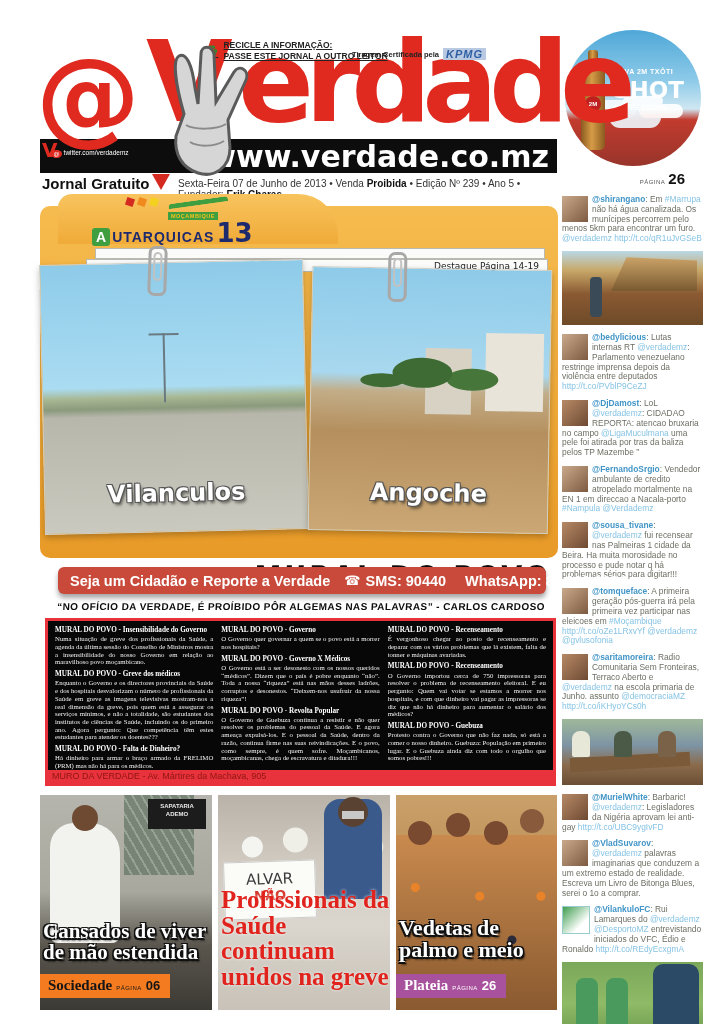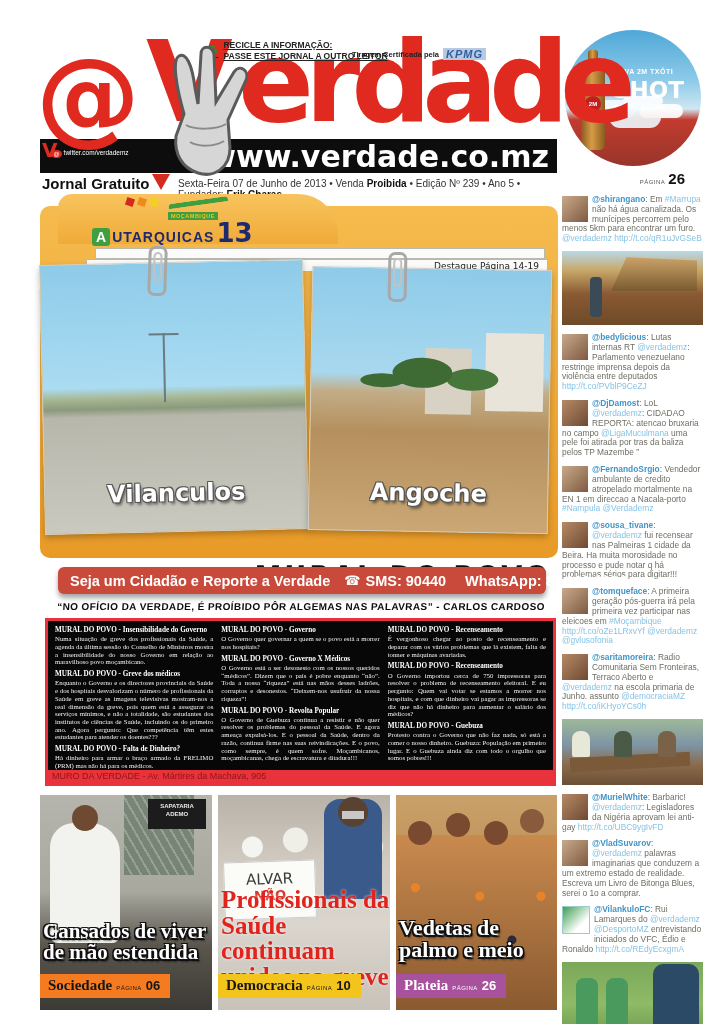--- a/index.html
+++ b/index.html
@@ -383,25 +383,20 @@
   <div class="teaser t2">
     <div class="crowd"></div>
     <div class="taped"></div>
     <div class="placard">
       <span>ALVAR</span>
       <div class="no">NÃO</div>
     </div>
     <div class="headline">Profissionais da
 Saúde continuam
 unidos na greve</div>
-    <div class="badge b2">
-      <span class="sec">Democracia</span>
-      <span class="pw">PÁGINA</span>
-      <span class="pn">10</span>
-    </div>
   </div>
   <div class="teaser t3">
     <div class="dress"></div>
     <div class="face f1"></div>
     <div class="face f2"></div>
     <div class="face f3"></div>
     <div class="face f4"></div>
     <div class="headline hl-out">Vedetas de
 palmo e meio</div>
     <div class="badge b3">

